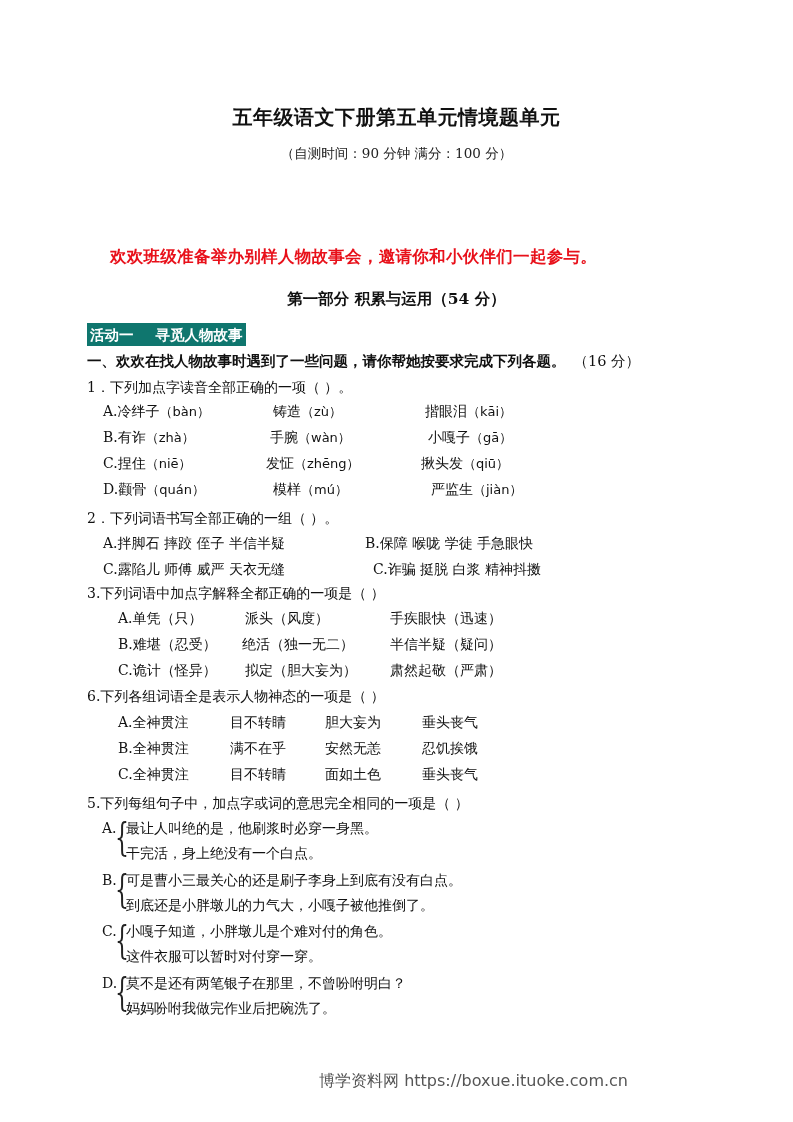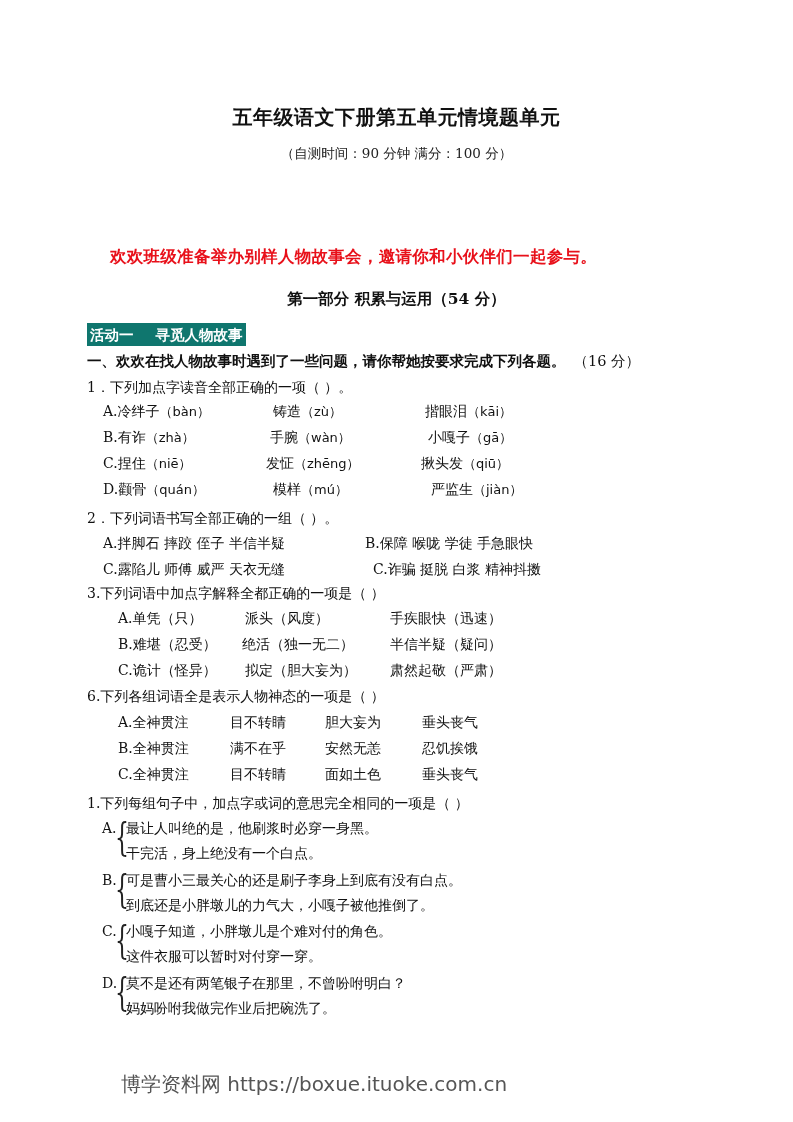--- a/index.html
+++ b/index.html
@@ -43,22 +43,22 @@
   }
   .section .pts { font-weight: normal; margin-left: 8px; }
   .q { position: absolute; left: 87px; font-size: 14px; white-space: nowrap; }
   .row { position: absolute; font-size: 14px; white-space: nowrap; }
   .py { font-family: "DejaVu Sans", "Liberation Sans", sans-serif; font-size: 13px; }
   .brace {
     position: absolute; font-family: "DejaVu Serif", serif; font-size: 40px;
     line-height: 40px; transform: scaleX(0.55); transform-origin: left top; color: #222;
   }
   .footer {
-    position: absolute; top: 1071px; left: 0; width: 628px; text-align: center;
-    font-family: "DejaVu Sans", "Liberation Sans", sans-serif; font-size: 20px; color: #555;
+    position: absolute; top: 1071px; left: 0; width: 628px; text-align: right;
+    font-family: "DejaVu Sans", "Liberation Sans", sans-serif; font-size: 16px; color: #555;
   }
 </style>
 </head>
 <body>
 
 <div class="title">五年级语文下册第五单元情境题单元</div>
 <div class="subtitle">（自测时间：90 分钟 满分：100 分）</div>
 
 <table class="score">
   <tbody>
@@ -119,21 +119,21 @@
 <div class="row" style="top:714px;left:422px;">垂头丧气</div>
 <div class="row" style="top:740px;left:118px;">B.全神贯注</div>
 <div class="row" style="top:740px;left:230px;">满不在乎</div>
 <div class="row" style="top:740px;left:325px;">安然无恙</div>
 <div class="row" style="top:740px;left:422px;">忍饥挨饿</div>
 <div class="row" style="top:766px;left:118px;">C.全神贯注</div>
 <div class="row" style="top:766px;left:230px;">目不转睛</div>
 <div class="row" style="top:766px;left:325px;">面如土色</div>
 <div class="row" style="top:766px;left:422px;">垂头丧气</div>
 
-<div class="q" style="top:795px;">1.下列每组句子中，加点字或词的意思完全相同的一项是（      ）</div>
+<div class="q" style="top:795px;">5.下列每组句子中，加点字或词的意思完全相同的一项是（      ）</div>
 
 <div>
   <div class="row" style="top:820px;left:102px;">A.</div>
   <div class="brace" style="top:816px;left:115px;">{</div>
   <div class="row" style="top:820px;left:126px;">最让人叫绝的是，他刷浆时必穿一身黑。</div>
   <div class="row" style="top:845px;left:126px;">干完活，身上绝没有一个白点。</div>
 </div>
 
 <div>
   <div class="row" style="top:872px;left:102px;">B.</div>

